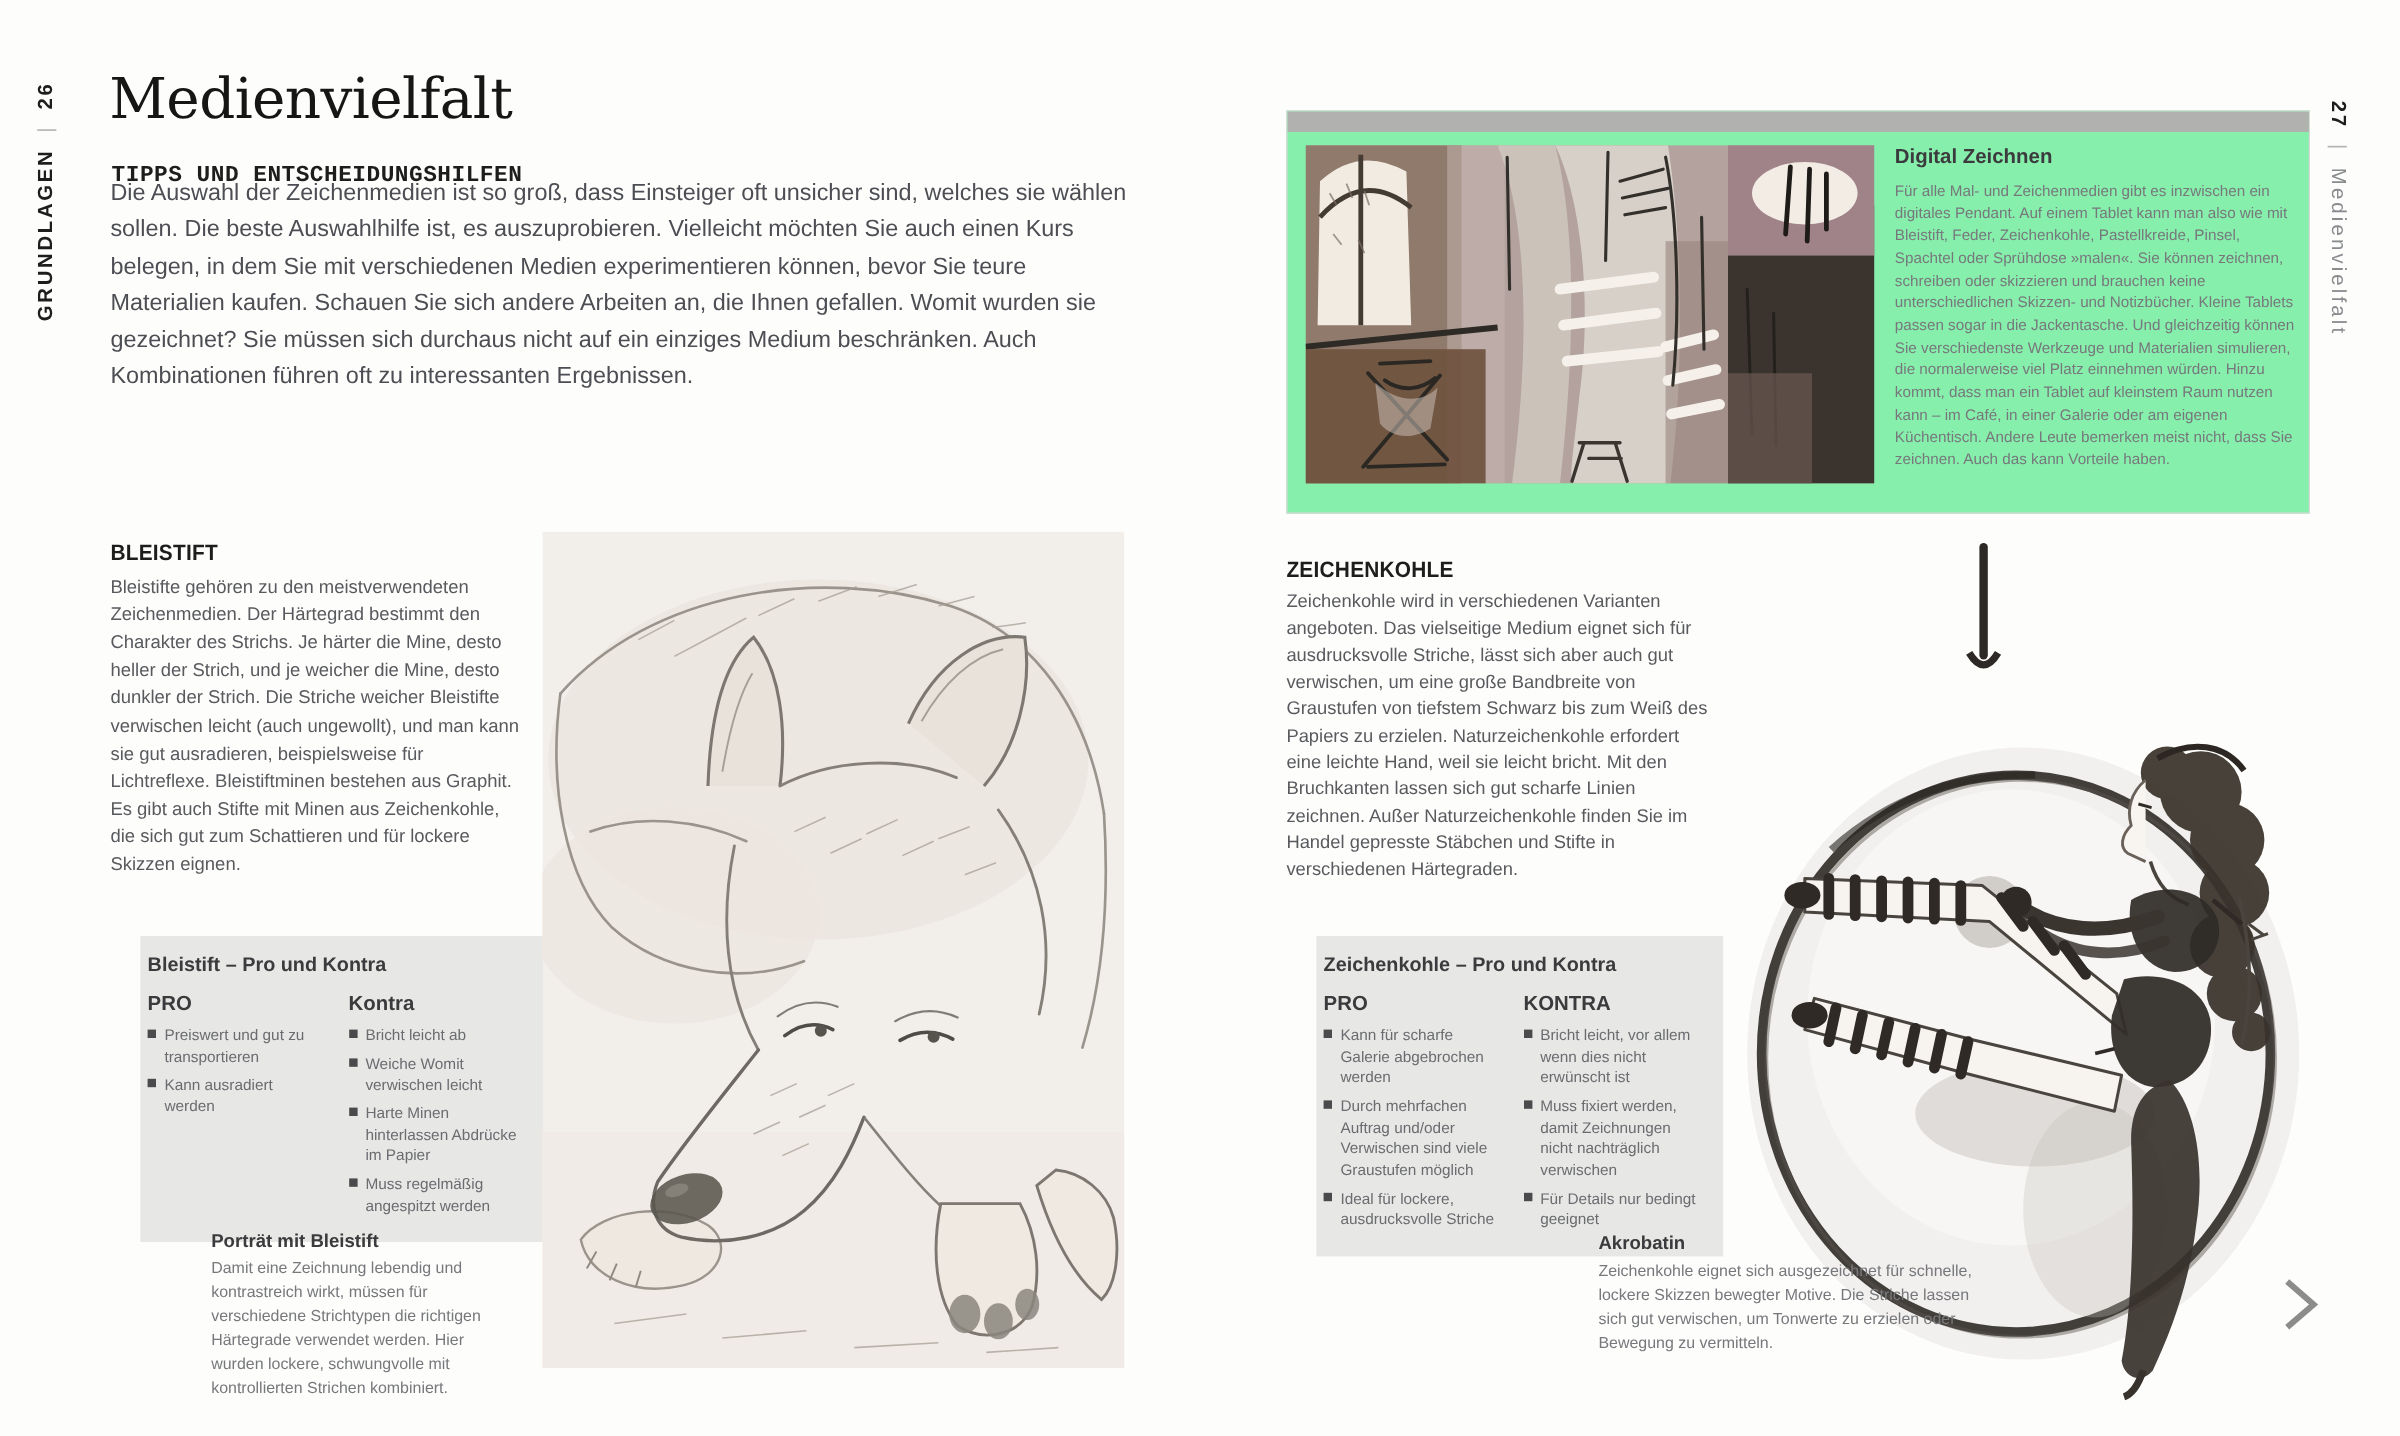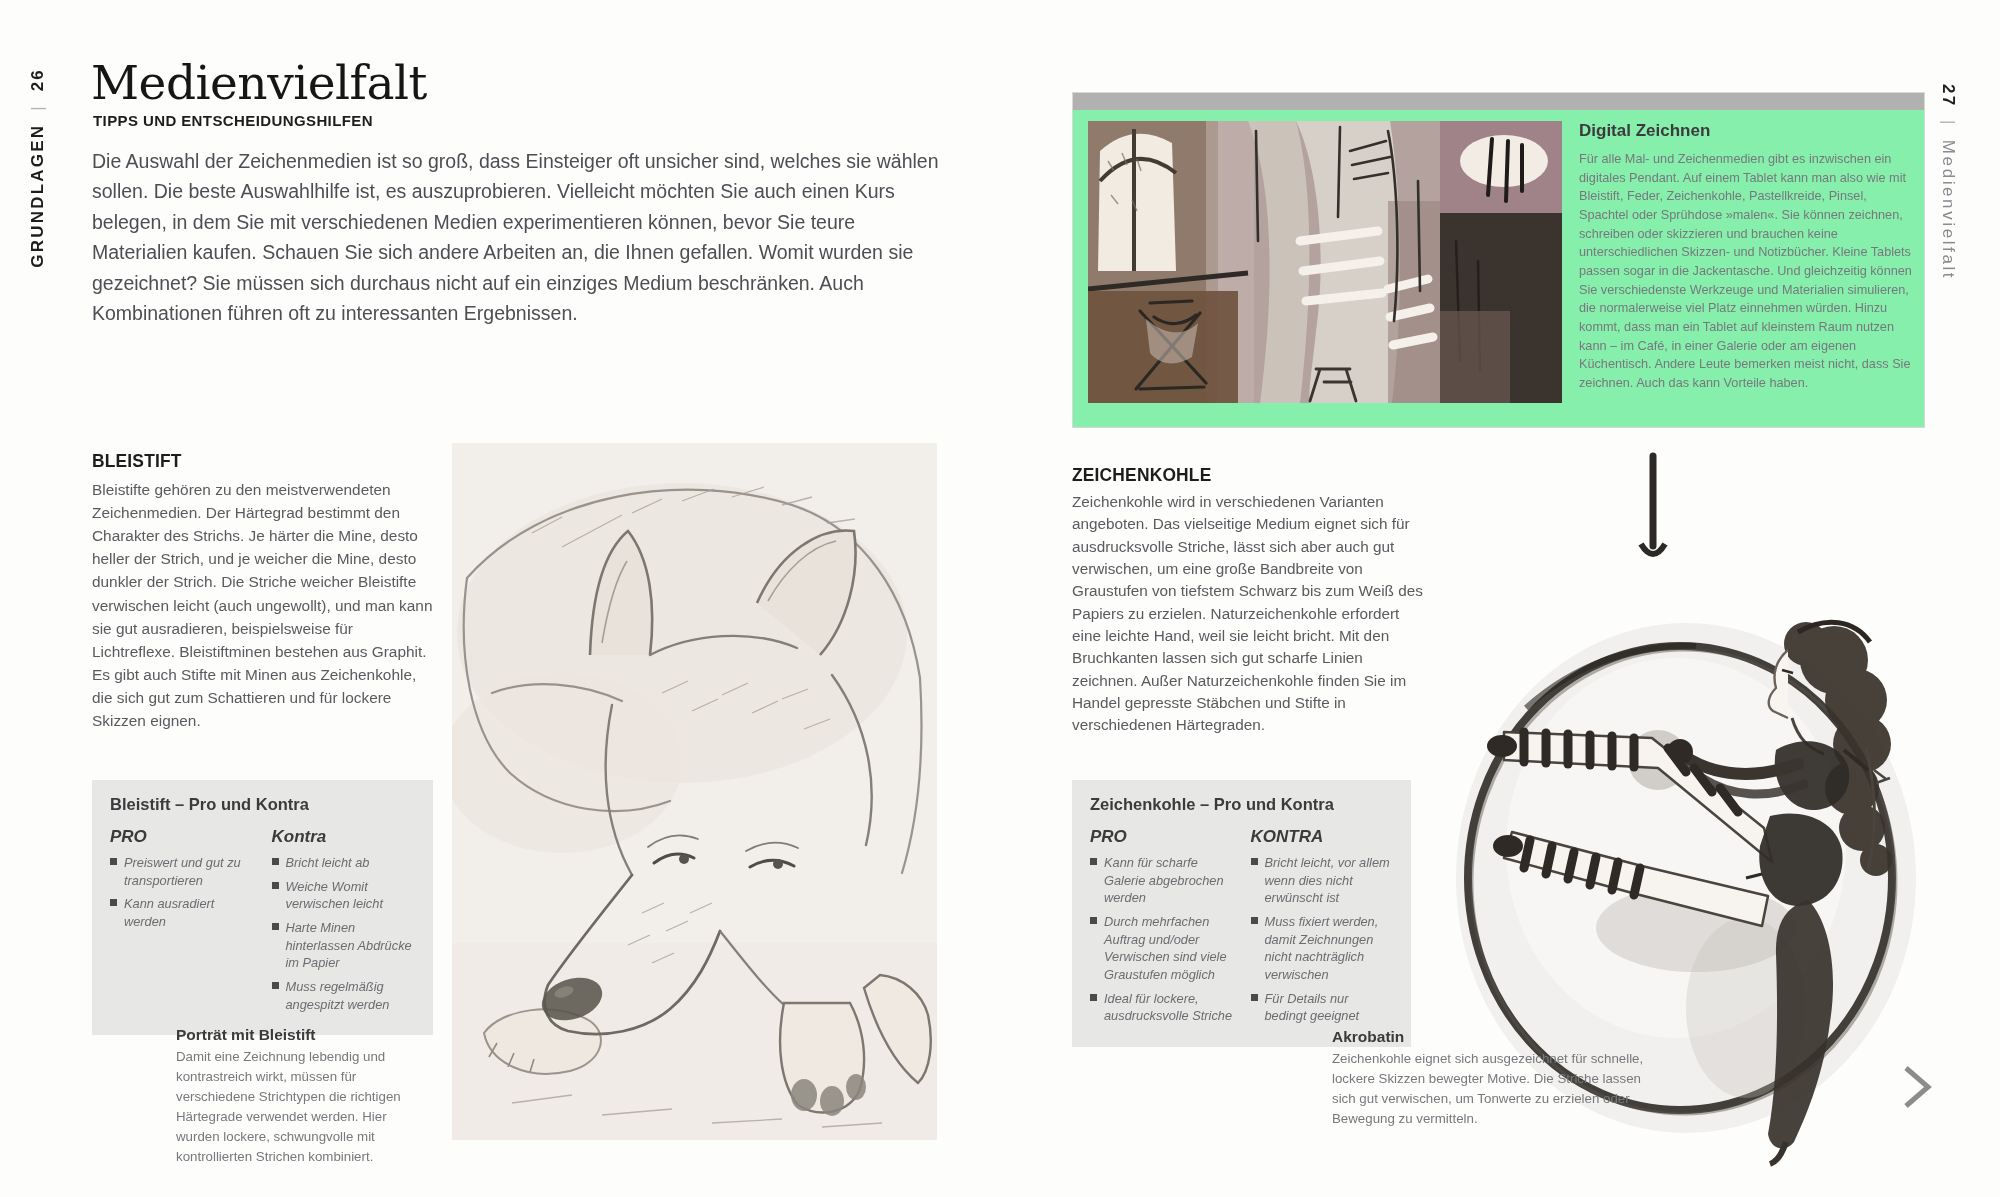--- a/index.html
+++ b/index.html
@@ -27,42 +27,42 @@
   .edge-sep{color:#b4b4b2;font-weight:normal;padding:6px 0;}
   .edge-light{color:#8a8b8f;font-weight:normal;letter-spacing:2.6px;}
 
   
   .title{
     position:absolute;left:91px;top:55px;
     font-family:"DejaVu Serif","Liberation Serif",serif;
     font-size:47px;font-weight:500;color:#161614;letter-spacing:-0.5px;
   }
   .subtitle{
-    position:absolute;left:93px;top:112px;
-    font-size:15px;font-weight:bold;color:var(--text-dark);letter-spacing:0.4px;
+    position:absolute;left:93px;top:135px;
+    font-size:19px;font-weight:bold;color:var(--text-dark);letter-spacing:0.4px;font-family:Liberation Mono, monospace;
   }
   .intro{
     position:absolute;left:92px;top:146px;width:852px;
     font-size:19.5px;line-height:1.56;color:var(--text-body);
   }
   .sec-heading{
     position:absolute;font-size:18.5px;font-weight:bold;color:var(--text-dark);
     letter-spacing:0.2px;transform:scaleX(0.94);transform-origin:left;
   }
   #bleistift-heading{left:92px;top:450px;}
   #bleistift-body{position:absolute;left:92px;top:478px;width:344px;
     font-size:15.4px;line-height:1.5;color:#595a5e;}
 
   
-  .pk-box{position:absolute;background:var(--box-bg);padding:15px 18px 16px 18px;}
+  .pk-box{position:absolute;background:var(--box-bg);padding:15px 18px 16px 6px;margin-left:25px;}
   #pk-left{left:92px;top:780px;width:341px;min-height:213px;}
   #pk-right{left:1072px;top:780px;width:339px;min-height:215px;}
   .pk-title{font-size:16.5px;font-weight:bold;color:#3b3b3d;}
   .pk-cols{display:flex;gap:18px;margin-top:13px;}
-  .pk-col{flex:1;font-style:italic;}
+  .pk-col{flex:1;}
   .pk-col-heading{font-size:17px;font-weight:bold;color:#3b3b3d;margin-bottom:7px;}
   .pk-list{list-style:none;}
   .pk-item{display:flex;gap:7px;font-size:12.8px;line-height:1.38;color:#6b6c70;margin-bottom:6px;}
   .pk-bullet{flex:0 0 auto;width:7px;height:7px;background:#4a4a4c;margin-top:4px;}
 
   
   .caption{position:absolute;z-index:3;}
   #caption-left{left:176px;top:1026px;width:257px;}
   #caption-right{left:1332px;top:1028px;width:334px;}
   .caption-title{font-size:15.5px;font-weight:bold;color:#3b3b3d;margin-bottom:3px;}

